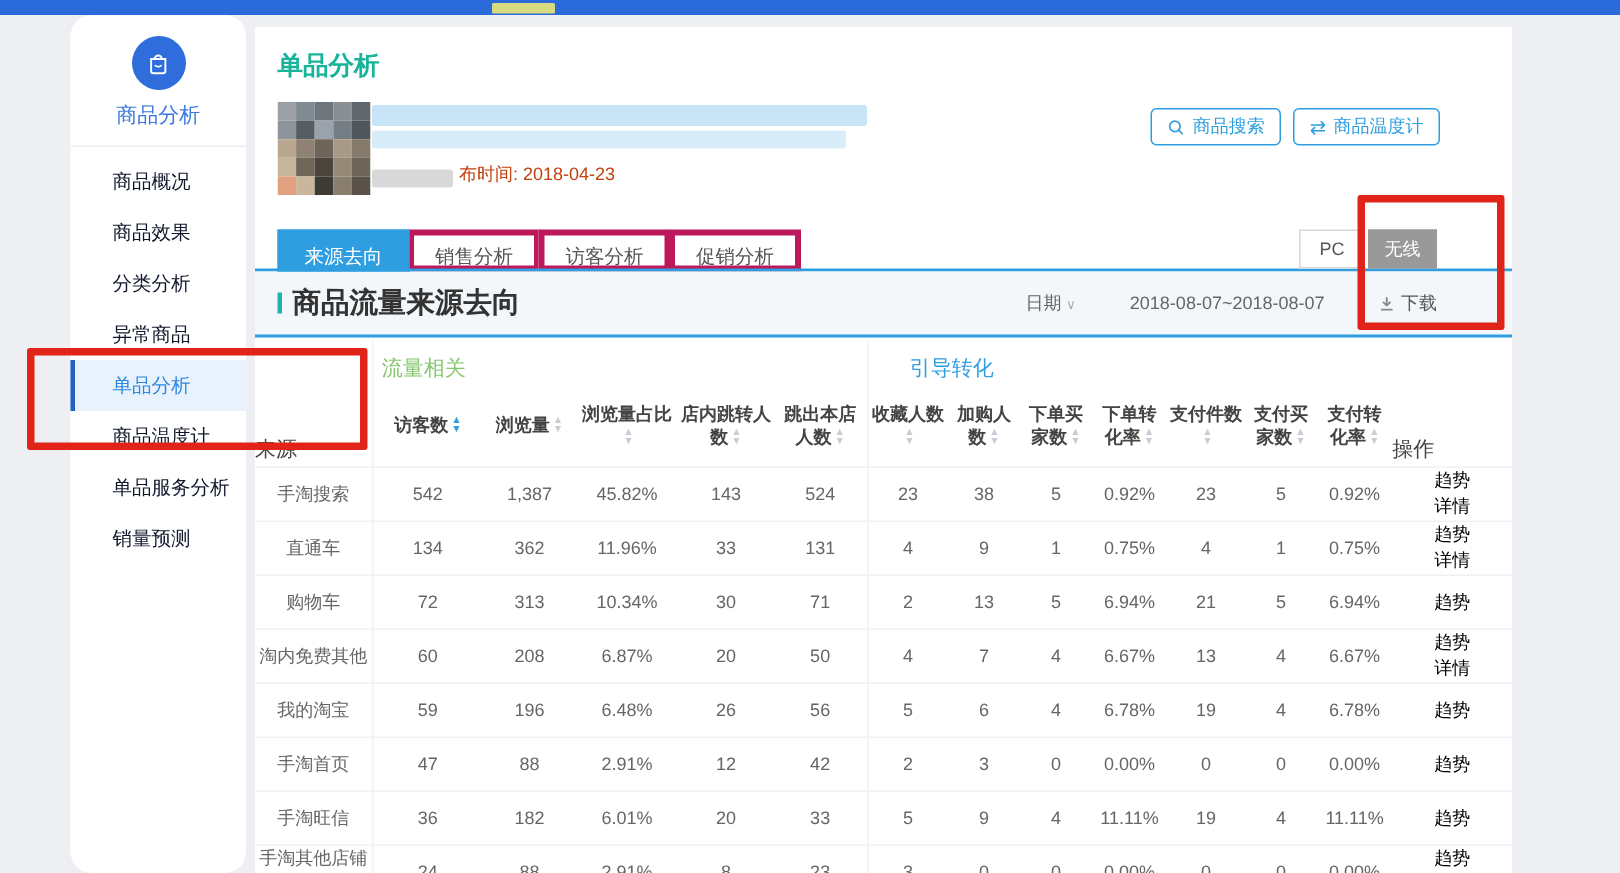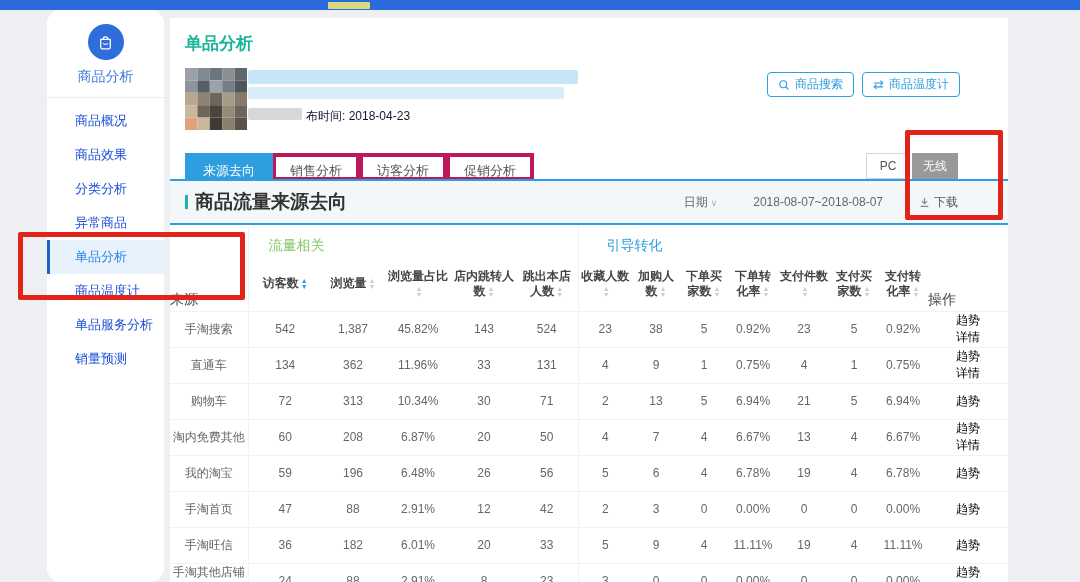--- a/index.html
+++ b/index.html
@@ -9,31 +9,31 @@
   
   .topbar { position:absolute; left:0; top:0; width:1080px; height:10px; background:#2a6ada; }
   .topbar-accent { position:absolute; left:328px; top:2px; width:42px; height:7px; background:#d8da7f; border-radius:1px; }
 
   
   .sidebar { position:absolute; left:47px; top:10px; width:117px; height:572px; background:#fff;border-radius:14px; }
   .side-head { height:88px; padding-top:14px; display:flex; flex-direction:column; align-items:center; border-bottom:1px solid #ededed; }
   .side-icon { width:36px; height:36px; border-radius:50%; background:#2e6ddb; display:flex; align-items:center; justify-content:center; }
   .side-label { margin-top:8px; font-size:14px; color:#3a78dd; }
   .nav { padding-top:6px; }
-  .nav-item { height:34px; line-height:34px; padding-left:25px; font-size:13px; color:#1d4ed8; border-left:3px solid transparent; cursor:pointer; white-space:nowrap; }
+  .nav-item { height:34px; line-height:34px; padding-left:25px; font-size:13px; color:#0f172a; border-left:3px solid transparent; cursor:pointer; white-space:nowrap; }
   .nav-item.active { background:#e8f2fc; color:#2e86e0; border-left-color:#2062c4; }
 
   
   .card { position:absolute; left:170px; top:18px; width:838px; height:564px; background:#fff; }
   .page-title { position:absolute; left:15px; top:14px; font-size:17px; font-weight:bold; color:#17b49a; }
 
   .product-img { position:absolute; left:15px; top:50px; width:62px; height:62px; }
   .blur-bar-1 { position:absolute; left:78px; top:52px; width:330px; height:14px; background:#c8e5f7; border-radius:2px; }
   .blur-bar-2 { position:absolute; left:78px; top:69px; width:316px; height:12px; background:#d9ecfa; border-radius:2px; }
-  .pub-row { position:absolute; left:78px; top:90px; display:flex; align-items:flex-start; font-size:12px; color:#0f172a; }
+  .pub-row { position:absolute; left:78px; top:90px; display:flex; align-items:flex-end; font-size:12px; color:#c2410c; }
   .blur-chip { display:inline-block; width:54px; height:12px; background:#d8d8d8; border-radius:2px; margin-right:4px; }
 
   .hdr-actions { position:absolute; top:54px; right:48px; display:flex; gap:8px; }
   .btn-outline { display:inline-flex; align-items:center; gap:5px; height:25px; padding:0 10px; border:1px solid #2f9ee0; border-radius:4px; background:#fff; color:#2f9ee0; font-size:12px; cursor:pointer; }
   .swap-glyph { font-size:13px; line-height:1; }
 
   .tabs { position:absolute; left:15px; top:135px; display:flex; }
   .tab { height:28px; line-height:27px; padding:0 14px; font-size:13px; color:#555; background:#fff; border:4px solid #be185d; margin-right:-1px; cursor:pointer; }
   .tab.active { background:#2f9ee0; border-color:#2f9ee0; color:#fff; position:relative; z-index:1; }
   .tab-underline { position:absolute; left:0; top:161px; width:100%; height:2px; background:#2f9ee0; }
@@ -47,21 +47,21 @@
   .sec-title { font-size:19px; font-weight:bold; color:#333; }
   .toolbar-right { margin-left:auto; display:flex; align-items:center; gap:36px; font-size:12px; color:#666; }
   .date-label { cursor:pointer; color:#666; }
   .caret { color:#aaa; font-size:9px; margin-left:3px; }
   .download { display:inline-flex; align-items:center; gap:4px; cursor:pointer; color:#555;text-align:right; }
 
   
   table { position:absolute; left:0; top:209px; width:838px; border-collapse:collapse; table-layout:fixed; }
   th, td { font-size:12px; text-align:center; overflow:hidden; }
   thead .grp-row th { height:30px; font-size:14px; font-weight:normal; text-align:left; vertical-align:bottom; padding-bottom:2px; }
-  th.g1 { color:#85c76d; padding-left:20px; }
+  th.g1 { color:#85c76d; padding-left:6px; }
   th.g2 { color:#2f9ee0; padding-left:28px; }
   th.src, th.op { font-weight:bold; color:#444; vertical-align:bottom; padding-bottom:20px; }
   thead .col-row th { height:54px; font-weight:bold; color:#444; vertical-align:middle; padding:0 2px; line-height:15px; border-bottom:1px solid #f1f2f4; }
   .sort { display:inline-flex; flex-direction:column; vertical-align:middle; margin-left:2px; }
   .sort i { font-style:normal; font-size:7px; line-height:6px; color:#c8ccd4; }
   .sort.on i { color:#2f9ee0; }
   tbody tr { border-top:1px solid #f1f2f4; }
   tbody td { height:36px; color:#666; }
   td.src-cell { color:#666; }
   th.src, td.src-cell { border-right:1px solid #f1f2f4; }

